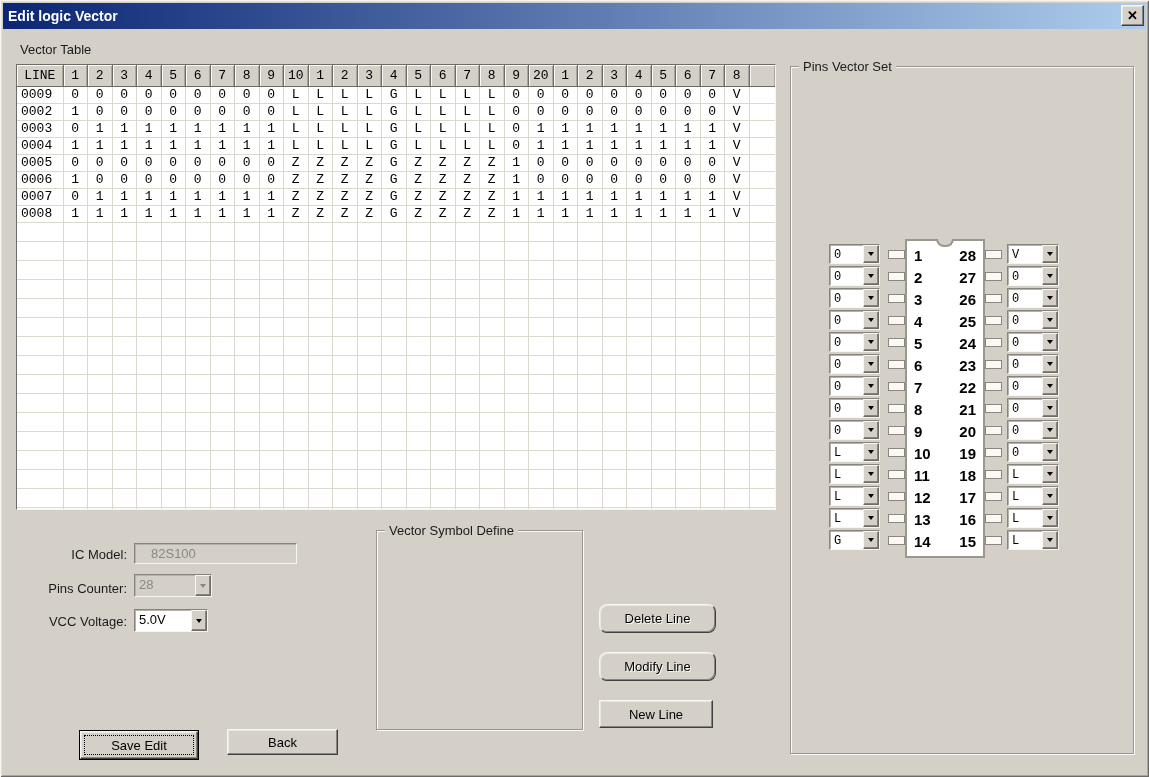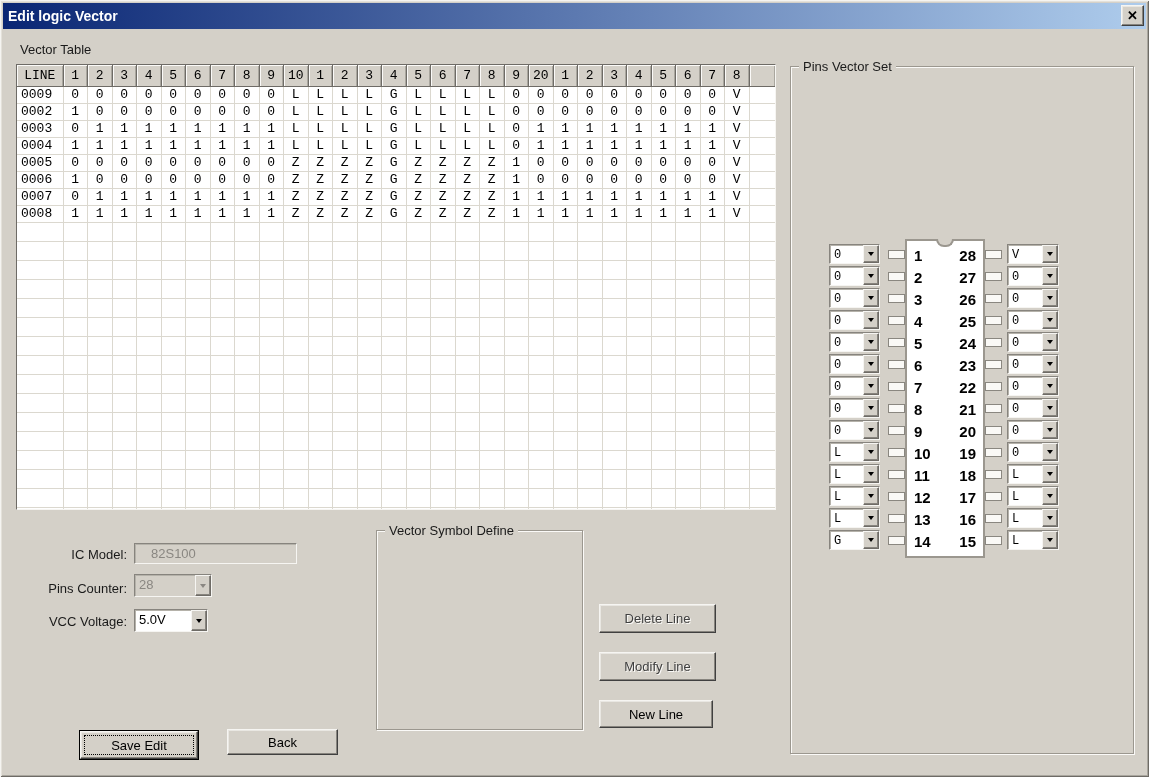--- a/index.html
+++ b/index.html
@@ -61,21 +61,21 @@
   .group .legend { position:absolute; top:-8px; left:8px; background:#d4d0c8; padding:0 4px;
     font-size:13px; color:#1a1a1a; white-space:nowrap; }
   #symbol-group { left:376px; top:530px; width:207px; height:200px; }
   #symbol-lines { position:absolute; left:17px; top:24px; }
   .sym-line { font-size:13px; line-height:16px; color:#1a1a1a; white-space:pre; }
 
   .btn { position:absolute; background:#d4d0c8; font-size:13px; color:#000; text-align:center; cursor:default;
     border:1px solid; border-color:#f6f5f2 #404040 #404040 #f6f5f2;
     box-shadow: inset -1px -1px 0 #87847e, inset 1px 1px 0 #e9e7e2;
     display:flex; align-items:center; justify-content:center; font-family:"Liberation Sans",sans-serif; }
-  .btn.dis { color:#404040; text-shadow:1px 1px 0 #fbfaf8; }
+  .btn.dis { color:#000000; text-shadow:1px 1px 0 #fbfaf8;border-radius:8px; }
   .btn.def { box-shadow: 0 0 0 1px #000, inset -1px -1px 0 #87847e, inset 1px 1px 0 #e9e7e2; }
   .btn.def::after { content:""; position:absolute; left:3px; right:3px; top:3px; bottom:3px; border:1px dotted #000; }
   #btn-delete { left:599px; top:604px; width:117px; height:29px; }
   #btn-modify { left:599px; top:652px; width:117px; height:29px; }
   #btn-new    { left:599px; top:700px; width:114px; height:28px; }
   #btn-save   { left:80px;  top:731px; width:118px; height:28px; }
   #btn-back   { left:227px; top:715px; width:111px; height:26px;margin-top:14px; }
 
   #pins-group { left:790px; top:66px; width:344px; height:688px; }
   #pins-inner { position:absolute; left:0; top:0; width:100%; height:100%; }

